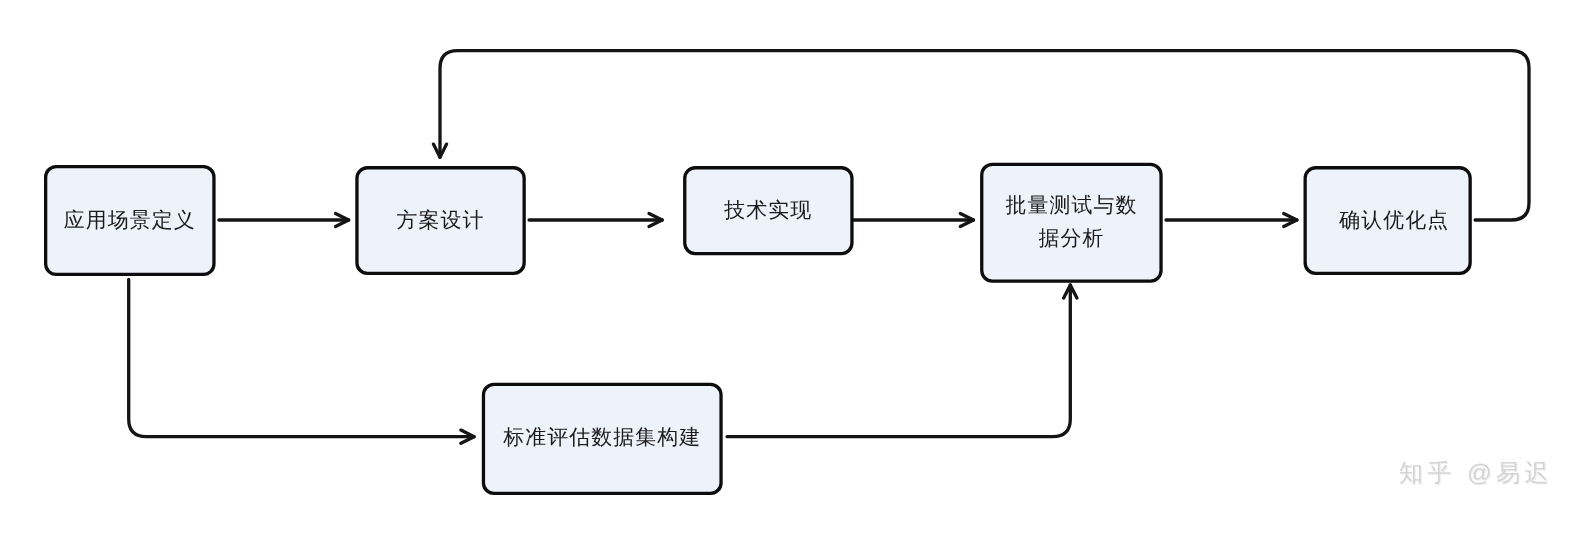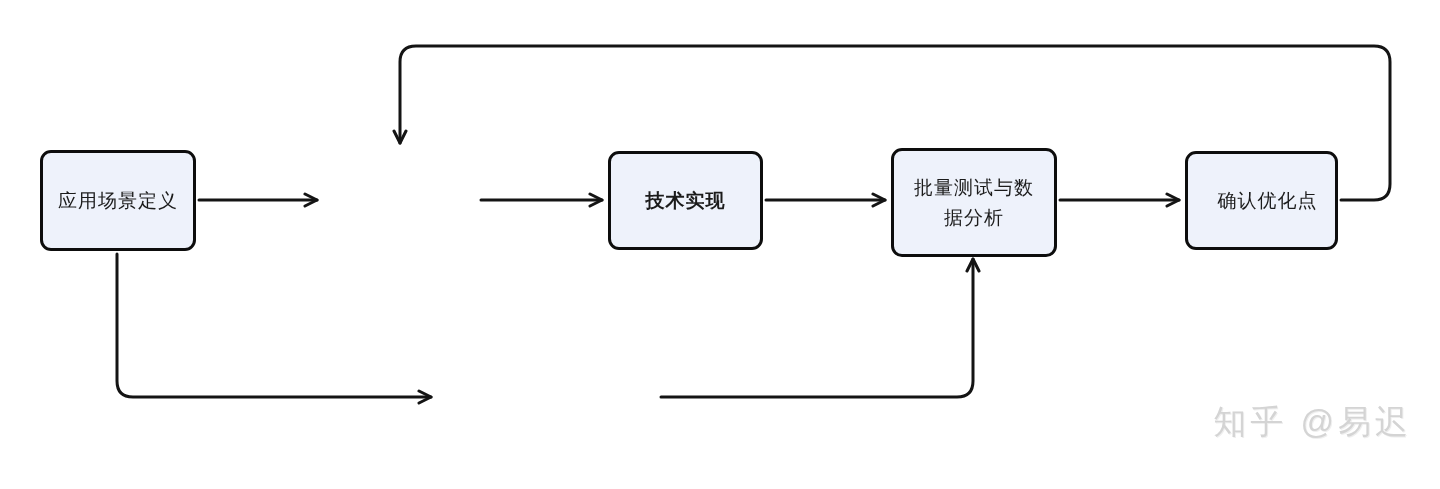--- a/index.html
+++ b/index.html
@@ -33,30 +33,30 @@
     justify-content: center;
     text-align: center;
     color: #1b1b1b;
     font-size: 19px;
     line-height: 1.55;
     letter-spacing: 1px;
   }
   .node span { display: inline-block; }
   .n1 { left: 40px;   top: 150px; width: 156px; height: 101px; }
   .n2 { left: 323px;  top: 151px; width: 155px; height: 99px;  }
-  .n3 { left: 608px;  top: 151px; width: 155px; height: 99px; font-weight: bold;  }
+  .n3 { left: 621px;  top: 151px; width: 155px; height: 81px;  }
   .n4 { left: 891px;  top: 148px; width: 166px; height: 109px; }
   .n4 span { max-width: 124px; }
   .n5 { left: 1185px; top: 151px; width: 153px; height: 99px; padding-left: 12px;  }
   .n6 { left: 438px;  top: 348px; width: 219px; height: 102px; }
   .watermark {
     position: absolute;
     right: 28px;
     bottom: 44px;
-    font-size: 33px;
+    font-size: 22px;
     letter-spacing: 4px;
     color: #d4d4d4;
     text-shadow: 1px 1px 0 #efefef;
     user-select: none;
   }
 </style>
 </head>
 <body>
 
 <div class="canvas">
@@ -75,29 +75,35 @@
       <path d="M 1341 200 L 1374 200 Q 1390 200 1390 184 L 1390 62 Q 1390 46 1374 46 L 416 46 Q 400 46 400 62 L 400 143" marker-end="url(#arrow)"></path>
       <path d="M 117 254 L 117 381 Q 117 397 133 397 L 431 397" marker-end="url(#arrow)"></path>
       <path d="M 661 397 L 957 397 Q 973 397 973 381 L 973 259" marker-end="url(#arrow)"></path>
     </g>
   </svg>
 
   <div class="node n1">
     <span>应用场景定义</span>
   </div>
 
+  <div class="node n2">
+    <span>方案设计</span>
+  </div>
 
   <div class="node n3">
     <span>技术实现</span>
   </div>
 
   <div class="node n4">
     <span>批量测试与数据分析</span>
   </div>
 
   <div class="node n5">
     <span>确认优化点</span>
   </div>
 
+  <div class="node n6">
+    <span>标准评估数据集构建</span>
+  </div>
 
   <div class="watermark">知乎 @易迟</div>
 
 </div>
 
 </body></html>

